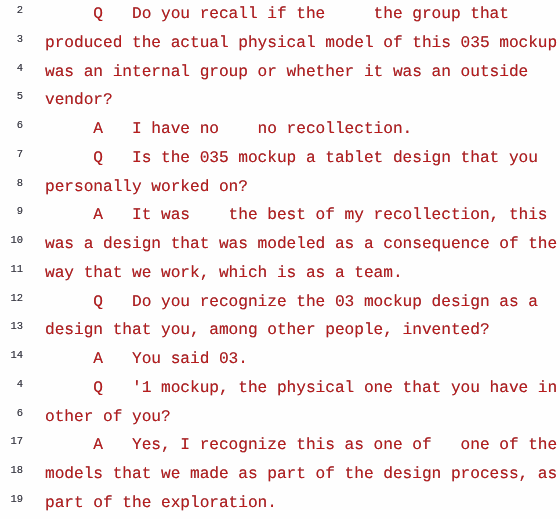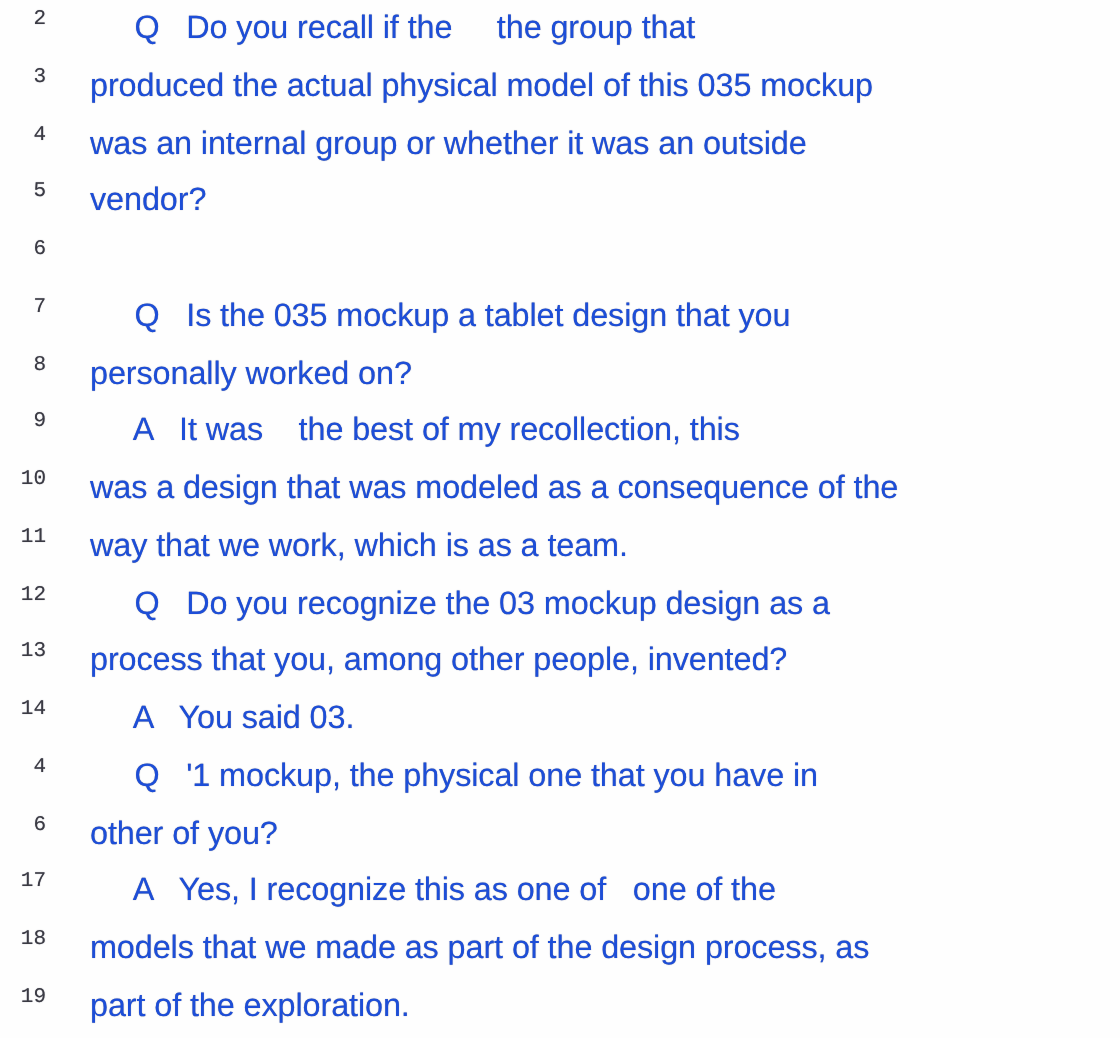--- a/index.html
+++ b/index.html
@@ -40,52 +40,52 @@
     font-size: 10.5px;
     line-height: 12px;
     color: #3b3b44;
     letter-spacing: 0px;
   }
 
   .line-text {
     position: absolute;
     left: 45px;
     top: 0;
-    font-family: Liberation Sans, sans-serif;
+    font-family: Liberation Mono, monospace;
     font-size: 16.2px;
     line-height: 28.75px;
-    color: #1d4ed8;
+    color: #b91c1c;
     white-space: pre;
     letter-spacing: -0.05px;
     text-rendering: geometricPrecision;
   }
 
   
   #transcript-page .line-text,
   #transcript-page .line-number {
     text-shadow: 0 0 0.45px rgba(40, 40, 60, 0.55);
   }
 </style>
 </head>
 <body>
 
 <div id="transcript-page">
   <div id="transcript-body">
       <div class="transcript-line"><span class="line-number">2</span><span class="line-text">     Q   Do you recall if the     the group that</span></div>
       <div class="transcript-line"><span class="line-number">3</span><span class="line-text">produced the actual physical model of this 035 mockup</span></div>
       <div class="transcript-line"><span class="line-number">4</span><span class="line-text">was an internal group or whether it was an outside</span></div>
       <div class="transcript-line"><span class="line-number">5</span><span class="line-text">vendor?</span></div>
-      <div class="transcript-line"><span class="line-number">6</span></div>
+      <div class="transcript-line"><span class="line-number">6</span><span class="line-text">     A   I have no    no recollection.</span></div>
       <div class="transcript-line"><span class="line-number">7</span><span class="line-text">     Q   Is the 035 mockup a tablet design that you</span></div>
       <div class="transcript-line"><span class="line-number">8</span><span class="line-text">personally worked on?</span></div>
       <div class="transcript-line"><span class="line-number">9</span><span class="line-text">     A   It was    the best of my recollection, this</span></div>
       <div class="transcript-line"><span class="line-number">10</span><span class="line-text">was a design that was modeled as a consequence of the</span></div>
       <div class="transcript-line"><span class="line-number">11</span><span class="line-text">way that we work, which is as a team.</span></div>
       <div class="transcript-line"><span class="line-number">12</span><span class="line-text">     Q   Do you recognize the 03 mockup design as a</span></div>
-      <div class="transcript-line"><span class="line-number">13</span><span class="line-text">process that you, among other people, invented?</span></div>
+      <div class="transcript-line"><span class="line-number">13</span><span class="line-text">design that you, among other people, invented?</span></div>
       <div class="transcript-line"><span class="line-number">14</span><span class="line-text">     A   You said 03.</span></div>
       <div class="transcript-line"><span class="line-number">4</span><span class="line-text">     Q   '1 mockup, the physical one that you have in</span></div>
       <div class="transcript-line"><span class="line-number">6</span><span class="line-text">other of you?</span></div>
       <div class="transcript-line"><span class="line-number">17</span><span class="line-text">     A   Yes, I recognize this as one of   one of the</span></div>
       <div class="transcript-line"><span class="line-number">18</span><span class="line-text">models that we made as part of the design process, as</span></div>
       <div class="transcript-line"><span class="line-number">19</span><span class="line-text">part of the exploration.</span></div>
     </div>
 </div>
 
 </body></html>

